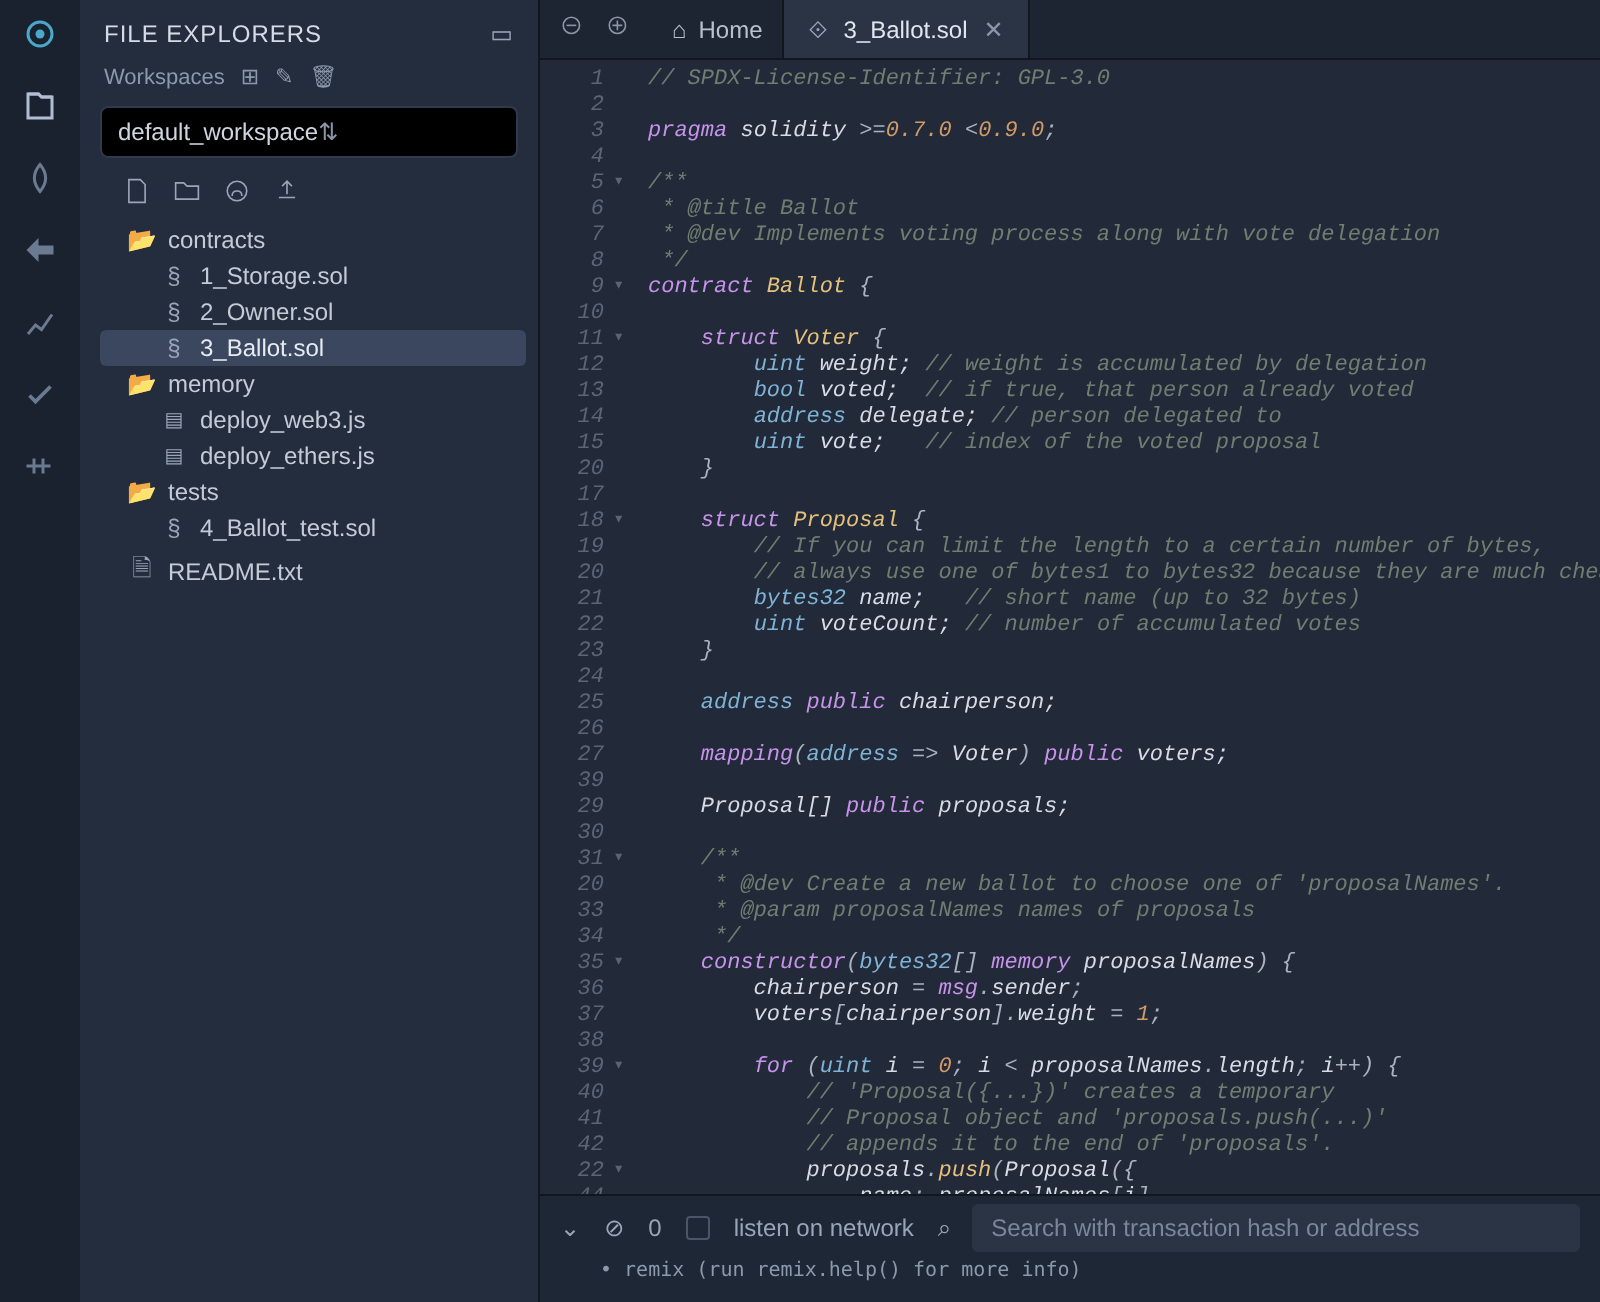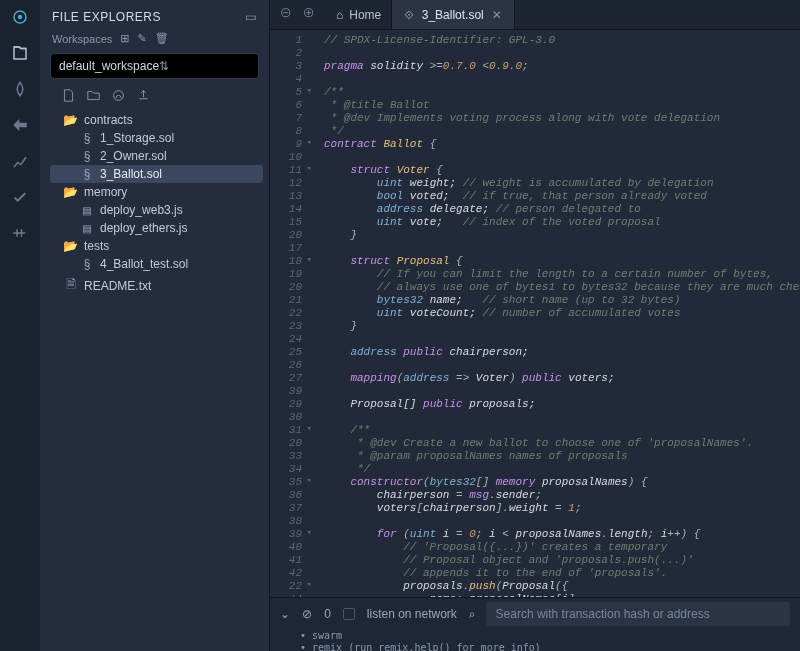--- a/index.html
+++ b/index.html
@@ -396,17 +396,16 @@
       <span>⊘</span>
       <span>0</span>
       <span class="chk"></span>
       <span>listen on network</span>
       <div class="search-wrap">
         <span style="color:#9aa6b8">⌕</span>
         <input class="search-input" placeholder="Search with transaction hash or address" style="">
       </div>
     </div>
     <div class="term" id="term">
-        <div>• swarm</div>
         <div>• remix (run remix.help() for more info)</div>
       </div>
   </div>
 </div>
 
 </body></html>

